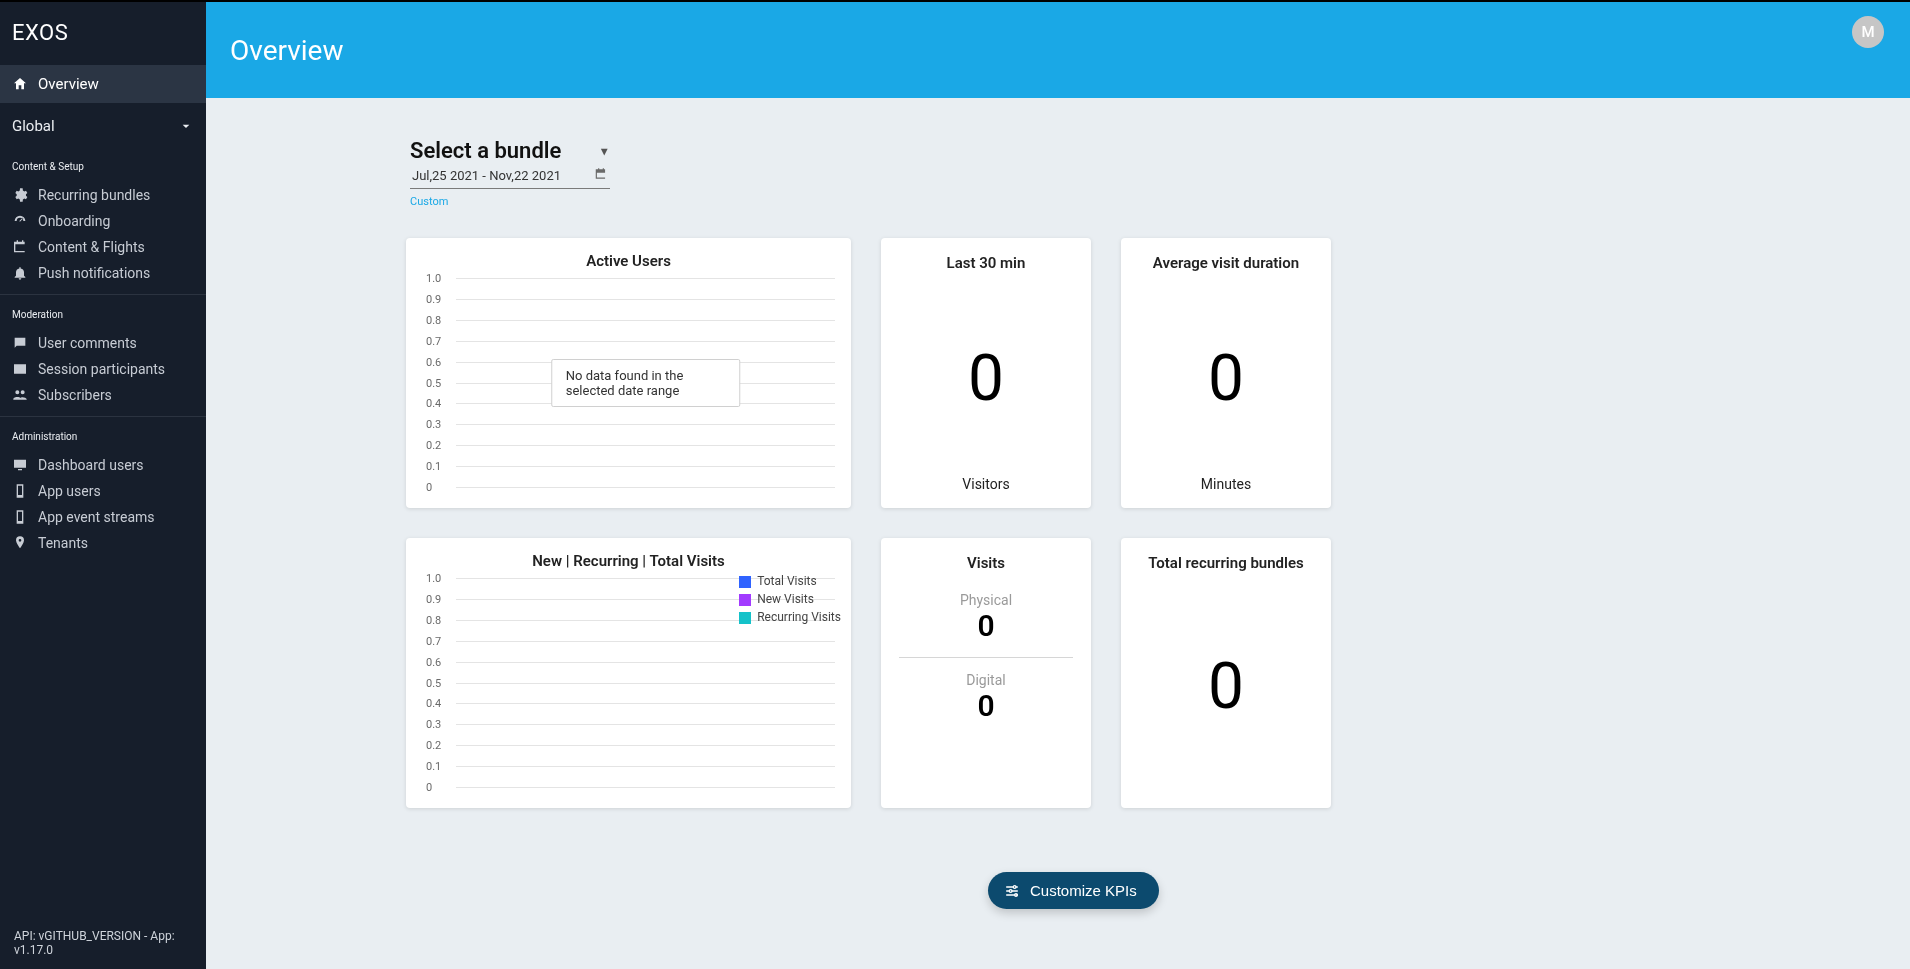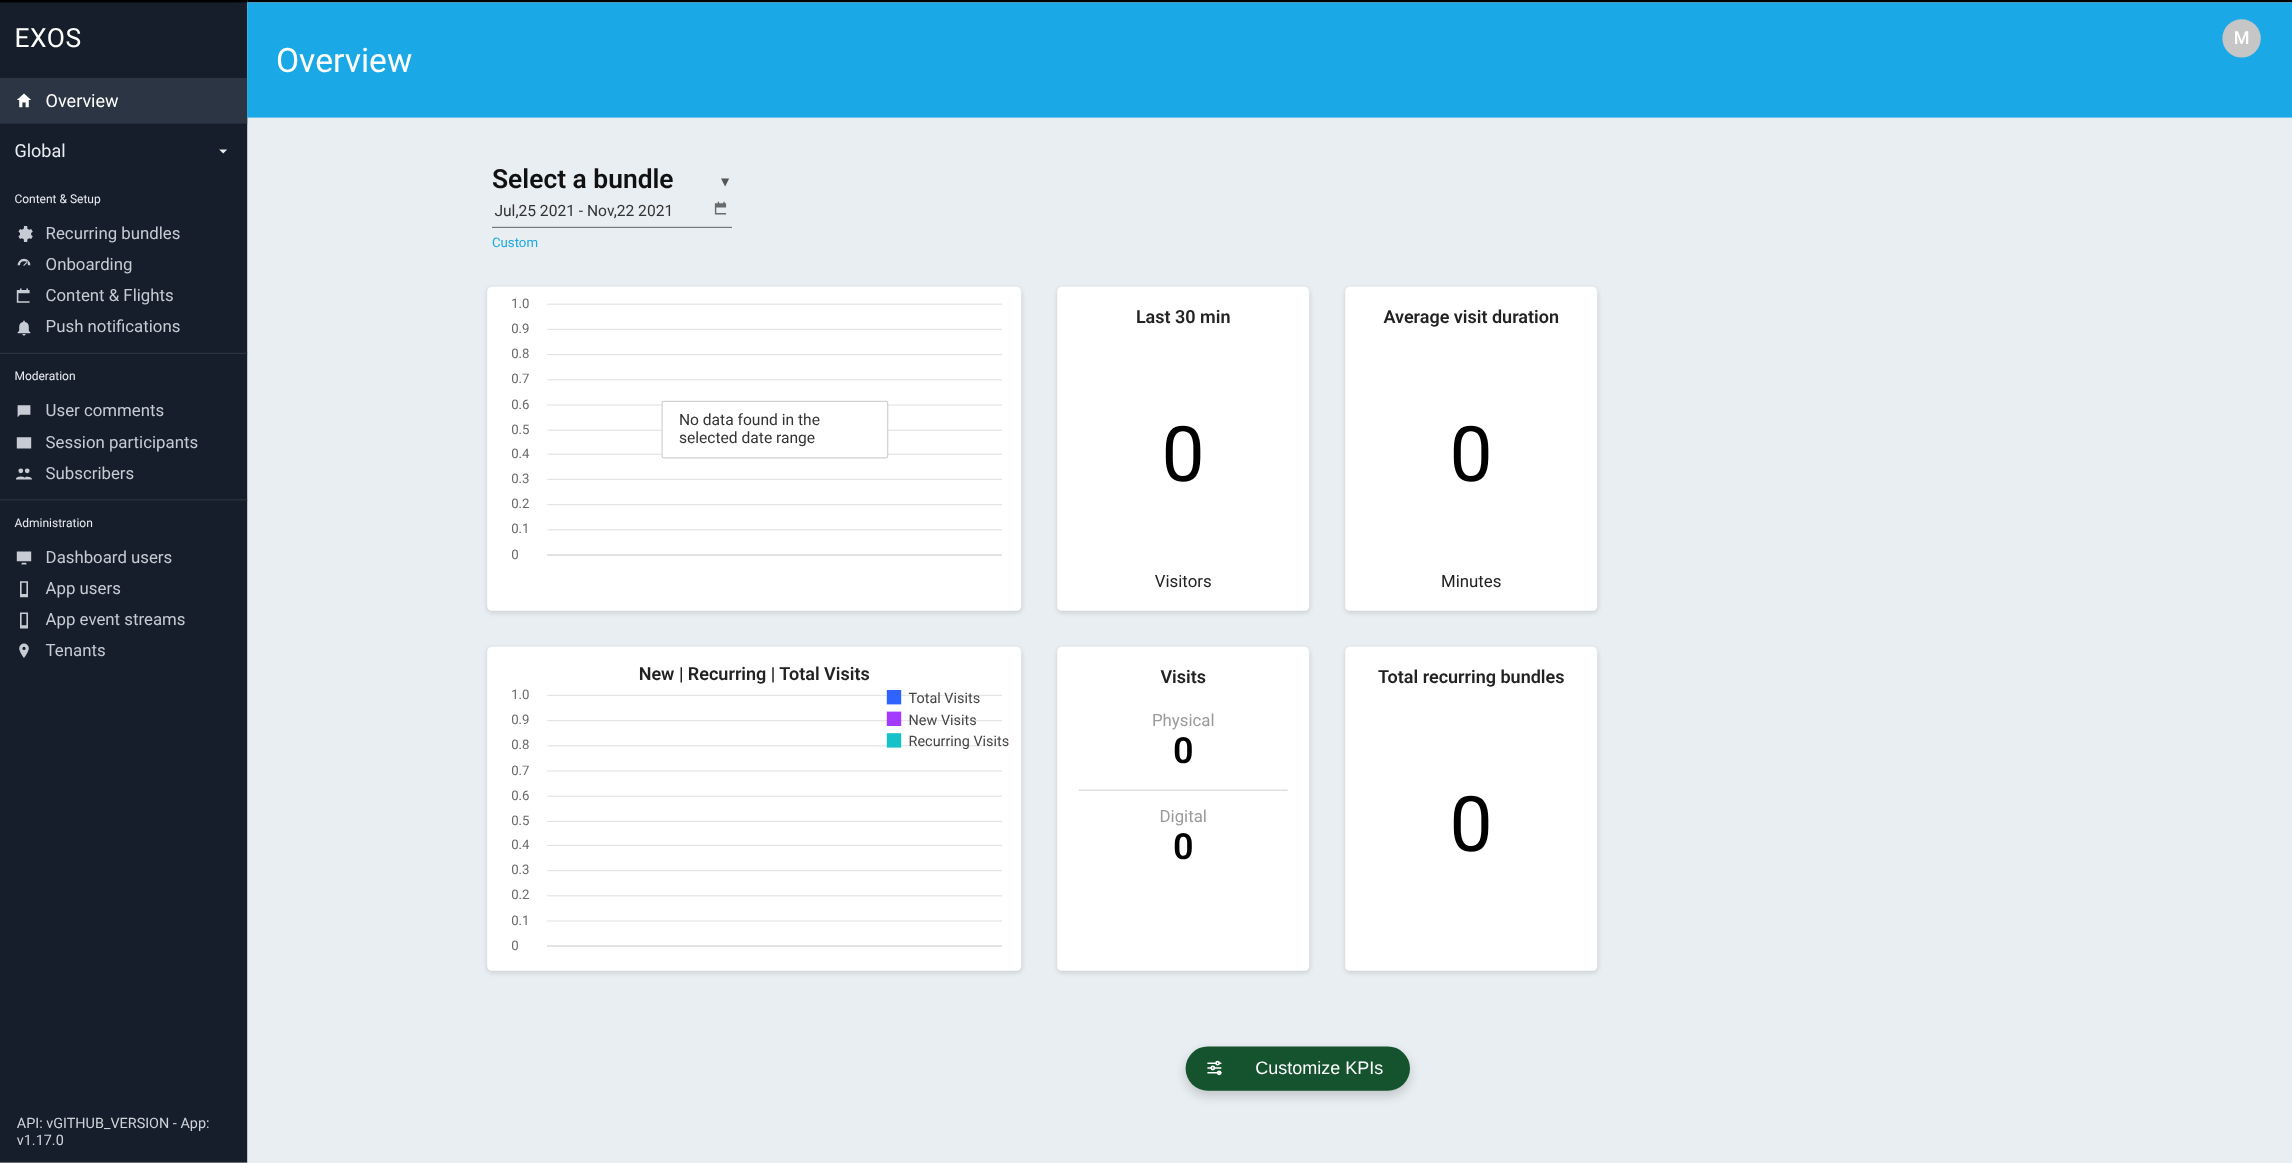--- a/index.html
+++ b/index.html
@@ -69,38 +69,38 @@
 
   
   .chart-area { position: relative; height: 210px; margin-left: 34px; border-bottom: 1px solid #c9c9c9; }
   .grid-line { position: absolute; left: 0; right: 0; border-top: 1px solid #e4e4e4; }
   .y-label { position: absolute; left: -30px; transform: translateY(-50%); font-size: 11px; color: #6a6a6a; }
   .no-data-box {
     position: absolute; left: 50%; top: 50%; transform: translate(-50%, -50%);
     border: 1px solid #d0d0d0; background: #fff; padding: 8px 14px; font-size: 13px; color: #333; border-radius: 2px;
   }
   .chart-legend { position: absolute; right: 10px; top: 36px; font-size: 12px; color: #444; }
-  .legend-row { display: flex; align-items: flex-start; gap: 6px; margin-bottom: 4px; }
+  .legend-row { display: flex; align-items: flex-end; gap: 6px; margin-bottom: 4px; }
   .legend-swatch { width: 12px; height: 12px; display: inline-block; }
 
   
   .visits-block { margin-top: 4px; }
   .visits-num { font-size: 30px; font-weight: 600; color: #000; }
   .visits-hr { border: none; border-top: 1px solid #d6d6d6; margin: 14px 8px; }
 
   
   .main::-webkit-scrollbar { width: 14px; }
   .content::-webkit-scrollbar { width: 14px; }
   .content::-webkit-scrollbar-thumb { background: #b9b9b9; }
 
   
   .customize-btn {
     position: absolute; left: 50%; bottom: 60px; transform: translateX(-70px);
-    background: #14532d; color: #fff; border: none; border-radius: 999px;
-    padding: 10px 22px 10px 16px; font-size: 15px; display: inline-flex; gap: 26px;
+    background: #0c4a6e; color: #fff; border: none; border-radius: 999px;
+    padding: 10px 22px 10px 16px; font-size: 15px; display: inline-flex; align-items: center; gap: 10px;
     box-shadow: 0 4px 10px rgba(0,0,0,0.18); cursor: pointer;
   }
   .customize-btn svg { width: 18px; height: 18px; stroke: #fff; fill: none; stroke-width: 2; }
 </style>
 </head>
 <body>
 
 <aside class="sidebar">
   <div class="brand">EXOS</div>
 
@@ -252,20 +252,21 @@
                 </svg>
             </span>
           </div>
           <span class="custom-link">Custom</span>
         </div>
       </div>
 
       <div class="cards-row">
 
         <div class="card card-wide">
+          <div class="card-title">Active Users</div>
           <div class="chart-area">
               <div class="grid-line" style="top: 0%;"></div>
               <div class="y-label" style="top: 0%;">1.0</div>
               <div class="grid-line" style="top: 10%;"></div>
               <div class="y-label" style="top: 10%;">0.9</div>
               <div class="grid-line" style="top: 20%;"></div>
               <div class="y-label" style="top: 20%;">0.8</div>
               <div class="grid-line" style="top: 30%;"></div>
               <div class="y-label" style="top: 30%;">0.7</div>
               <div class="grid-line" style="top: 40%;"></div>

